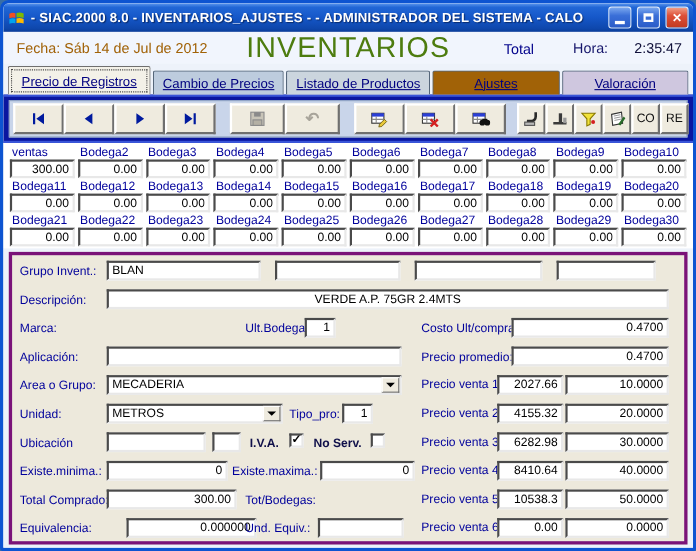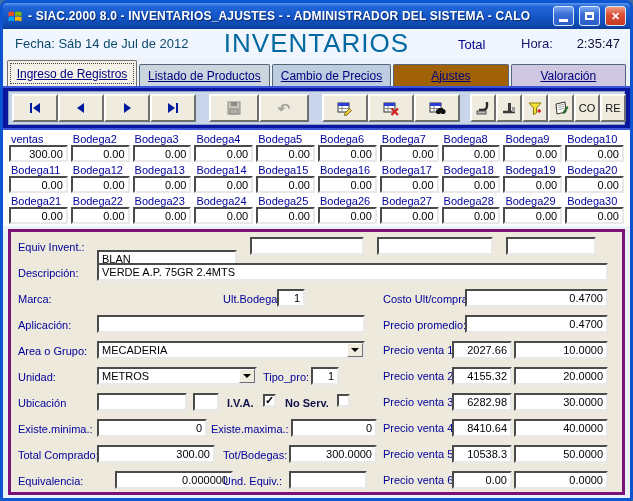--- a/index.html
+++ b/index.html
@@ -16,23 +16,23 @@
     overflow:hidden; text-shadow:1px 1px 1px #0A2B6B; letter-spacing:.2px; }
   .win-btn{ width:21px; height:20px; border-radius:3px; border:1px solid #DCE8FA;
     display:flex; align-items:center; justify-content:center; color:#fff; font-size:11px; font-weight:bold;
     background:linear-gradient(180deg,#7AA7EE 0%,#3A6FD8 40%,#2A5CC8 100%); }
   .win-btn.close{ background:linear-gradient(180deg,#F0A088 0%,#DE5038 40%,#C23A20 100%); }
   .glyph-min{ width:9px; height:3px; background:#fff; margin-top:8px; }
   .glyph-max{ width:9px; height:8px; border:2px solid #fff; border-top-width:3px; }
 
   
   .header{ position:relative; height:29px; background:#F1F5FD; }
-  .hdr-fecha{ position:absolute; left:12px; top:7px; font-size:13px; color:#0c4a6e; }
+  .hdr-fecha{ position:absolute; left:12px; top:7px; font-size:13px; color:#a16207; }
   .hdr-title{ position:absolute; left:0; right:0; top:0; text-align:center; font-size:26px;
-    color:#0369a1; letter-spacing:1px; line-height:29px; }
+    color:#4d7c0f; letter-spacing:1px; line-height:29px; }
   .hdr-foto{ position:absolute; left:455px; top:8px; font-size:13px; color:#00008B; }
   .hdr-hora{ position:absolute; left:518px; top:7px; font-size:13px; color:#16166B; }
   .hdr-hora-val{ position:absolute; right:10px; top:7px; font-size:13px; color:#10103A; }
 
   
   .tabs{ height:28px; display:flex; align-items:flex-end; gap:2px; padding:0 4px; background:#EDF2FA; }
   .tab{ flex:1; height:22px; display:flex; align-items:center; justify-content:center;
     font-size:12px; color:#00007F; border:1px solid #55667A; border-bottom:none;
     border-radius:2px 2px 0 0; white-space:nowrap; padding:0 8px; cursor:default; }
   .tab .tab-label{ text-decoration:underline; }
@@ -114,27 +114,27 @@
       <span>Sáb 14 de Jul de 2012</span>
     </span>
     <div class="hdr-title">INVENTARIOS</div>
     <span class="hdr-foto">Total</span>
     <span class="hdr-hora">Hora:</span>
     <span class="hdr-hora-val">2:35:47</span>
   </div>
 
   <div class="tabs" id="tabs">
       <div class="tab active" style="background: rgb(243, 241, 232);">
-        <span class="tab-label">Ingreso de Registros</span>
+        <span class="tab-label">Precio de Registros</span>
+      </div>
+      <div class="tab" style="background: rgb(189, 204, 222);">
+        <span class="tab-label">Cambio de Precios</span>
       </div>
       <div class="tab" style="background: rgb(203, 213, 222);">
         <span class="tab-label">Listado de Productos</span>
-      </div>
-      <div class="tab" style="background: rgb(189, 204, 222);">
-        <span class="tab-label">Cambio de Precios</span>
       </div>
       <div class="tab" style="background: #a16207;">
         <span class="tab-label">Ajustes</span>
       </div>
       <div class="tab" style="background: rgb(207, 199, 223);">
         <span class="tab-label">Valoración</span>
       </div>
     </div>
 
   <div class="toolbar">
@@ -358,28 +358,28 @@
         <div class="bod-cell">
           <div class="bod-label">Bodega30</div>
           <input class="sunken num bod-input" value="0.00" style="">
         </div>
       </div>
     </div>
 
   <div class="form-outer">
     <div class="formbox">
 
-      <span class="flabel" style="left:7px;top:8px">Equiv Invent.:</span>
-      <input class="fin sunken" style="left: 86px; top: 18px; width: 140px;" value="BLAN">
+      <span class="flabel" style="left:7px;top:8px">Grupo Invent.:</span>
+      <input class="fin sunken" style="left: 86px; top: 5px; width: 140px;" value="BLAN">
       <input class="fin sunken" style="left: 239px; top: 5px; width: 114px;">
       <input class="fin sunken" style="left: 366px; top: 5px; width: 116px;">
       <input class="fin sunken" style="left: 495px; top: 5px; width: 90px;">
 
       <span class="flabel" style="left:7px;top:34px">Descripción:</span>
-      <input class="fin sunken" style="left: 86px; top: 31px; width: 511px;" value="VERDE A.P. 75GR 2.4MTS">
+      <input class="fin sunken" style="left: 86px; top: 31px; width: 511px; text-align: center;" value="VERDE A.P. 75GR 2.4MTS">
 
       <span class="flabel" style="left:7px;top:60px">Marca:</span>
       <span class="flabel" style="left:212px;top:60px">Ult.Bodega:</span>
       <input class="fin sunken num" style="left: 266px; top: 57px; width: 28px;" value="1">
       <span class="flabel" style="left:372px;top:60px">Costo Ult/compra:</span>
       <input class="fin sunken num" style="left: 454px; top: 57px; width: 143px;" value="0.4700">
 
       <span class="flabel" style="left:7px;top:86px">Aplicación:</span>
       <input class="fin sunken" style="left: 86px; top: 83px; width: 268px;">
       <span class="flabel" style="left:372px;top:86px">Precio promedio:</span>
@@ -412,21 +412,20 @@
       <span class="checkbox" style="left:326px;top:162px"></span>
 
       <span class="flabel" style="left:7px;top:190px">Existe.minima.:</span>
       <input class="fin sunken num" style="left: 86px; top: 187px; width: 110px;" value="0">
       <span class="flabel" style="left:200px;top:190px">Existe.maxima.:</span>
       <input class="fin sunken num" style="left: 280px; top: 187px; width: 86px;" value="0">
 
       <span class="flabel" style="left:7px;top:216px">Total Comprado:</span>
       <input class="fin sunken num" style="left: 86px; top: 213px; width: 118px;" value="300.00">
       <span class="flabel" style="left:212px;top:216px">Tot/Bodegas:</span>
-      <input class="fin sunken num" style="left: 278px; top: 213px; width: 88px;" value="300.0000">
 
       <span class="flabel" style="left:7px;top:242px">Equivalencia:</span>
       <input class="fin sunken num" style="left: 86px; top: 239px; width: 118px; margin-left: 18px;" value="0.000000">
       <span class="flabel" style="left:212px;top:242px">Und. Equiv.:</span>
       <input class="fin sunken" style="left: 278px; top: 239px; width: 78px;">
 
       <div id="form-right-rows" style="position:absolute;inset:0;">
           <div class="pv-row" style="top: 109px;">
             <span class="flabel pv-label">Precio venta 1 :</span>
             <input class="fin sunken num pv-monto" value="2027.66" style="">

